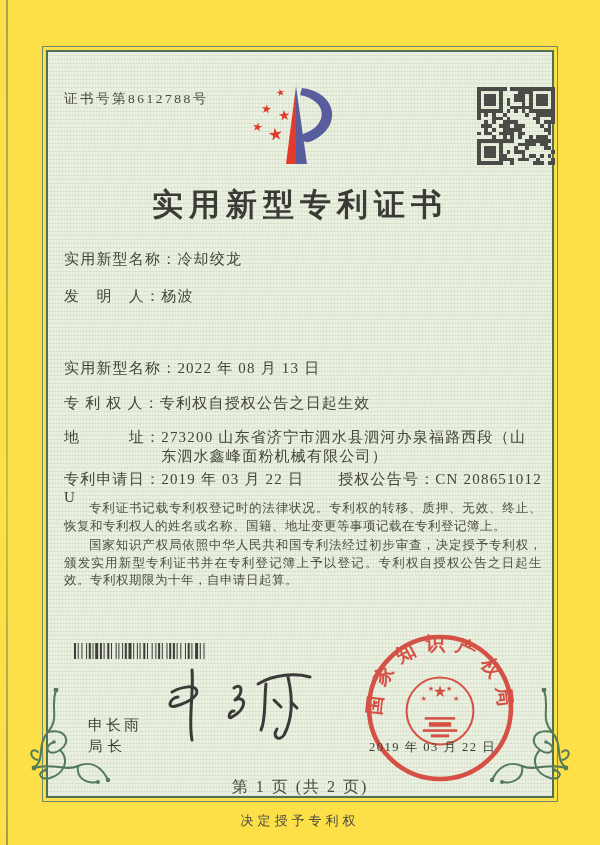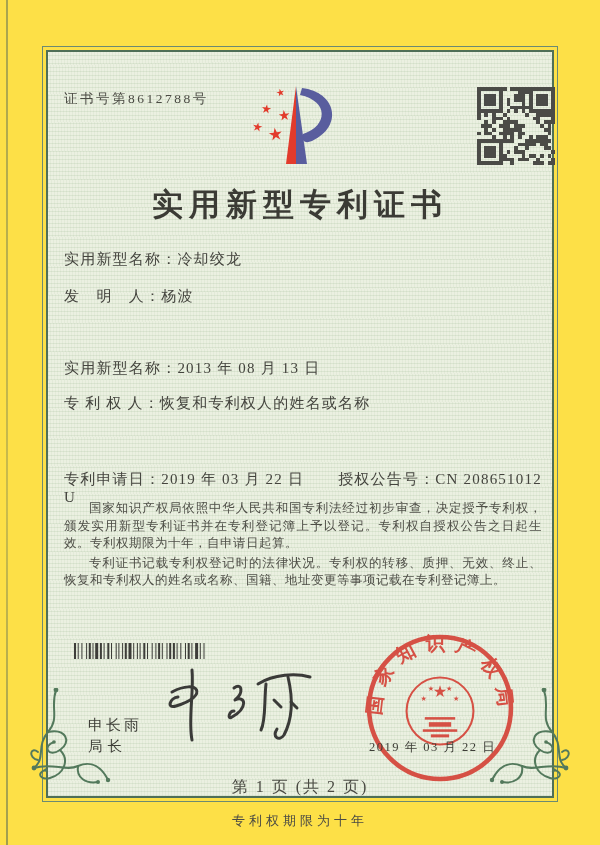--- a/index.html
+++ b/index.html
@@ -351,32 +351,35 @@
 
   <div class="title">实用新型专利证书</div>
 
   <div class="field-row" style="top:250px">
     <span class="f-label">实用新型名称：</span><span class="f-value">冷却绞龙</span>
   </div>
   <div class="field-row" style="top:287px">
     <span class="f-label">发　明　人：</span><span class="f-value">杨波</span>
   </div>
   <div class="field-row" style="top:359px">
-    <span class="f-label">实用新型名称：</span><span class="f-value">2013 年 08 月 13 日</span>
+    <span class="f-label">实用新型名称：</span><span class="f-value">2022 年 08 月 13 日</span>
   </div>
   <div class="field-row" style="top:394px">
-    <span class="f-label">专 利 权 人：</span><span class="f-value">恢复和专利权人的姓名或名称</span>
+    <span class="f-label">专 利 权 人：</span><span class="f-value">专利权自授权公告之日起生效</span>
+  </div>
+  <div class="field-row" style="top:428px">
+    <span class="f-label">地　　　址：</span><span class="f-value">273200 山东省济宁市泗水县泗河办泉福路西段（山东泗水鑫峰面粉机械有限公司）</span>
   </div>
   <div class="field-row" style="top:470px">
     <span class="f-label">专利申请日：</span><span>2019 年 03 月 22 日</span><span class="f-label grant-pair2">授权公告号：</span><span>CN 208651012 U</span>
   </div>
 
   <div class="body-text">
+    <p>专利证书记载专利权登记时的法律状况。专利权的转移、质押、无效、终止、恢复和专利权人的姓名或名称、国籍、地址变更等事项记载在专利登记簿上。</p>
     <p>国家知识产权局依照中华人民共和国专利法经过初步审查，决定授予专利权，颁发实用新型专利证书并在专利登记簿上予以登记。专利权自授权公告之日起生效。专利权期限为十年，自申请日起算。</p>
-    <p>专利证书记载专利权登记时的法律状况。专利权的转移、质押、无效、终止、恢复和专利权人的姓名或名称、国籍、地址变更等事项记载在专利登记簿上。</p>
   </div>
 
   <svg class="barcode" id="barcode" viewBox="0 0 158 16" preserveAspectRatio="none">
       <rect x="0" y="0" width="2" height="16" fill="#3d3d39"></rect>
       <rect x="3.7" y="0" width="1" height="16" fill="#3d3d39"></rect>
       <rect x="7.4" y="0" width="1" height="16" fill="#3d3d39"></rect>
       <rect x="12.1" y="0" width="1" height="16" fill="#3d3d39"></rect>
       <rect x="14.799999999999999" y="0" width="2" height="16" fill="#3d3d39"></rect>
       <rect x="18.5" y="0" width="1" height="16" fill="#3d3d39"></rect>
       <rect x="21.200000000000003" y="0" width="3" height="16" fill="#3d3d39"></rect>
@@ -443,15 +446,15 @@
         <rect x="60" y="84" width="30" height="2.5"></rect>
         <rect x="64" y="89" width="22" height="4.5"></rect>
         <rect x="58" y="96" width="34" height="2.5"></rect>
         <rect x="66" y="101" width="18" height="3"></rect>
       </g>
     </g>
   </svg>
   <div class="seal-date">2019 年 03 月 22 日</div>
 
   <div class="page-no">第 1 页 (共 2 页)</div>
-  <div class="back-note">专利权期限为十年</div>
+  <div class="back-note">决定授予专利权</div>
 
 </div>
 
 </body></html>

